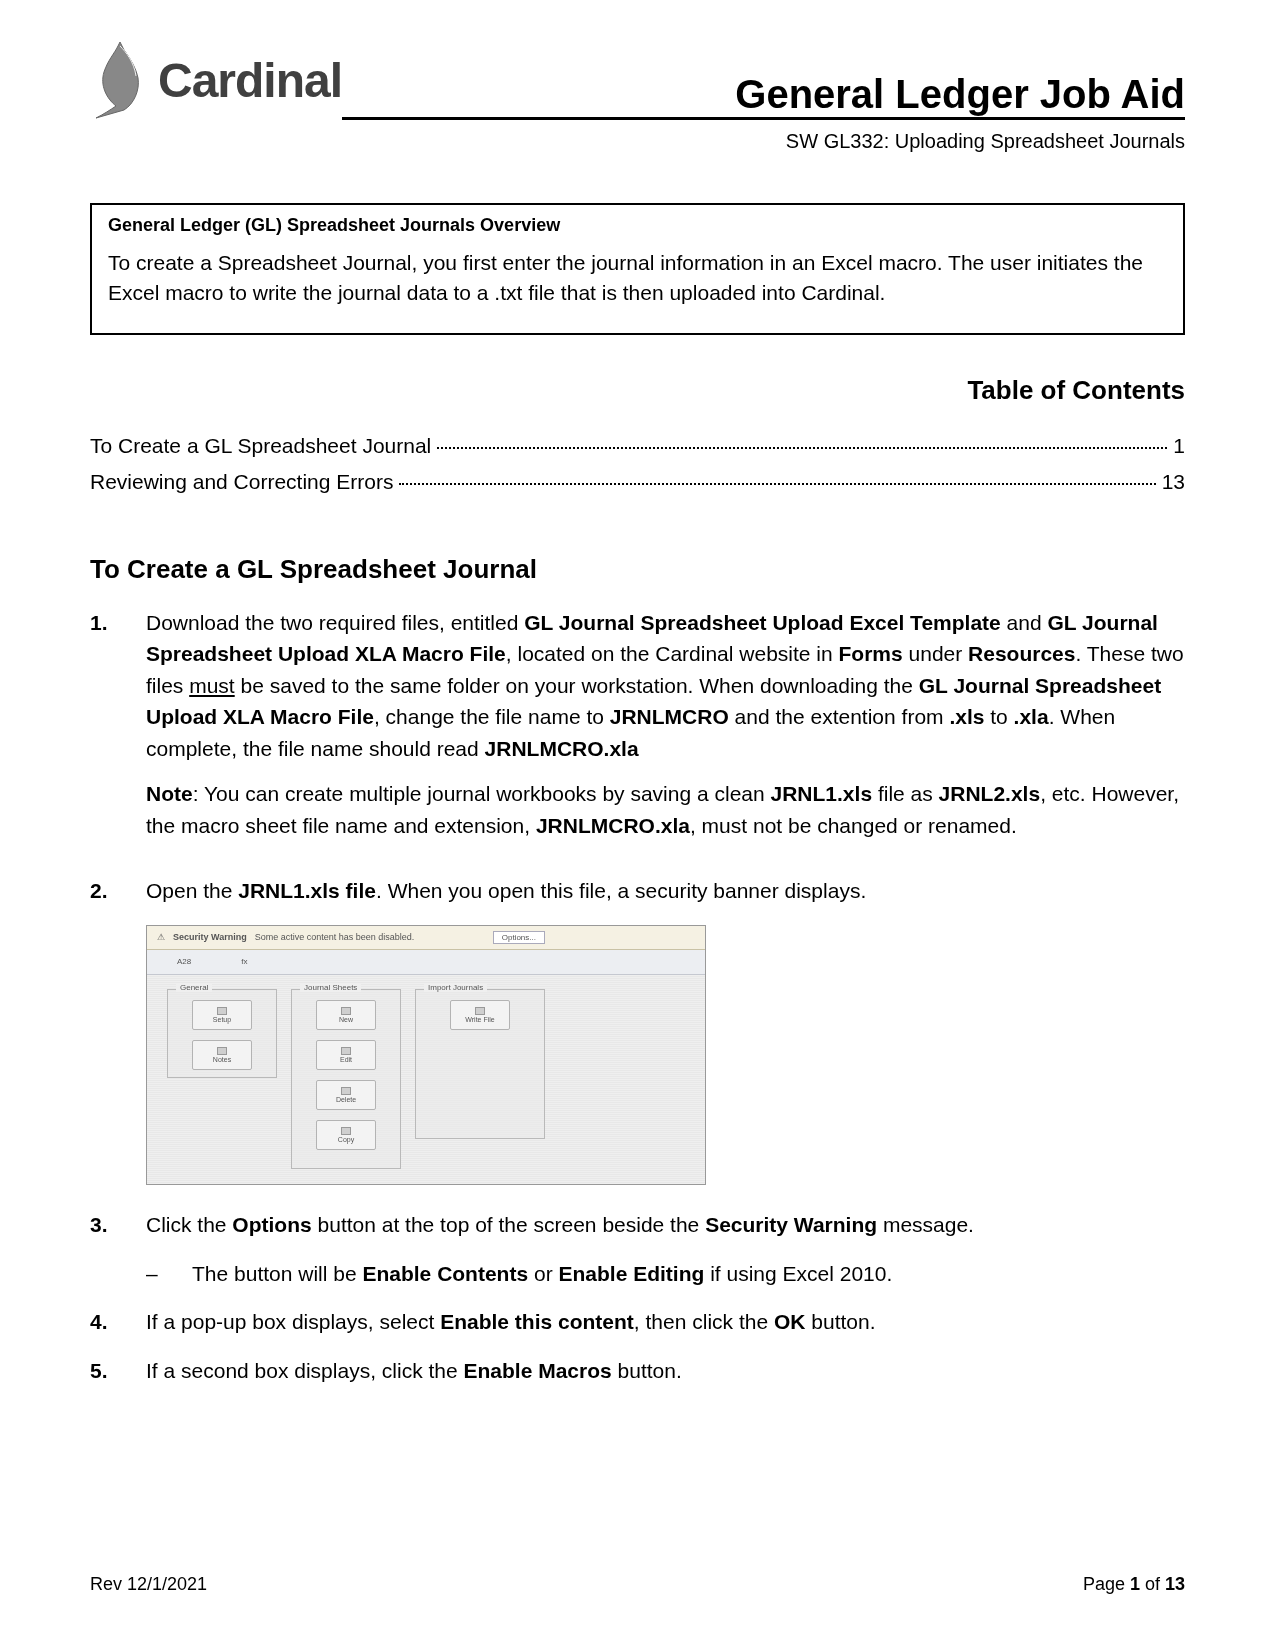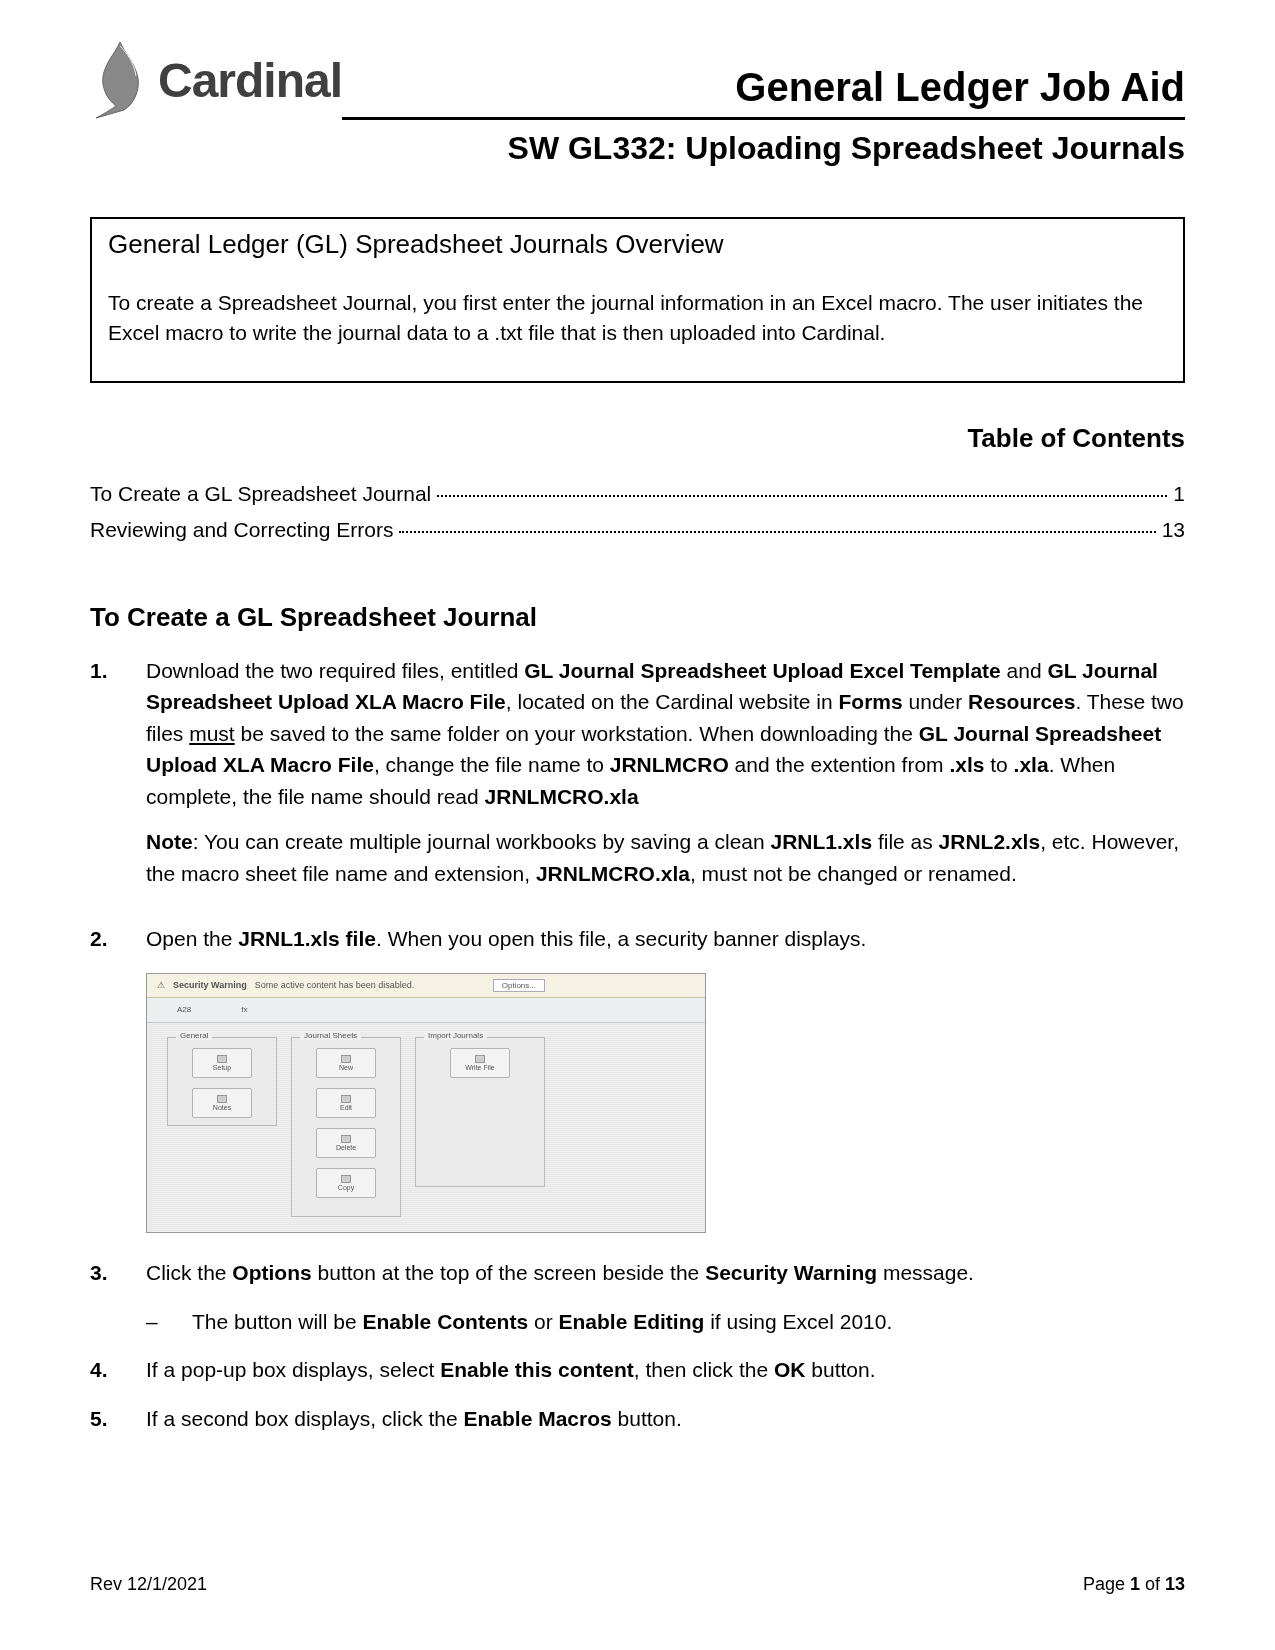--- a/index.html
+++ b/index.html
@@ -32,40 +32,40 @@
       letter-spacing: -1px;
     }
     .header-right {
       flex: 1;
       text-align: right;
     }
     .doc-title {
       font-size: 40px;
       font-weight: bold;
       border-bottom: 3px solid #000;
-      padding-bottom: 7px;
+      padding-bottom: 0;
       display: inline-block;
       width: 100%;
     }
     .doc-subtitle {
-      font-size: 32px;
-      font-weight: bold;
+      font-size: 20px;
+      font-weight: normal;
       text-align: right;
       margin-top: 8px;
       margin-bottom: 50px;
     }
     .overview-box {
       border: 2px solid #000;
       padding: 10px 16px 16px 16px;
       margin-bottom: 40px;
     }
     .overview-title {
-      font-size: 26px;
-      font-weight: normal;
-      margin-bottom: 28px;
+      font-size: 18px;
+      font-weight: bold;
+      margin-bottom: 12px;
     }
     .overview-p {
       font-size: 21px;
       line-height: 1.45;
       margin-bottom: 14px;
     }
     .toc-title {
       font-size: 26px;
       font-weight: bold;
       text-align: right;
@@ -231,21 +231,21 @@
     <span class="logo-text">Cardinal</span>
   </div>
   <div class="header-right">
     <div class="doc-title">General Ledger Job Aid</div>
   </div>
 </div>
 <div class="doc-subtitle">SW GL332: Uploading Spreadsheet Journals</div>
 
 <div class="overview-box">
   <div class="overview-title">General Ledger (GL) Spreadsheet Journals Overview</div>
-  <p class="overview-p" style="margin-bottom:16px">To create a Spreadsheet Journal, you first enter the journal information in an Excel macro.  The user initiates the Excel macro to write the journal data to a .txt file that is then uploaded into Cardinal.</p>
+  <p class="overview-p" style="margin-bottom:8px">To create a Spreadsheet Journal, you first enter the journal information in an Excel macro.  The user initiates the Excel macro to write the journal data to a .txt file that is then uploaded into Cardinal.</p>
 </div>
 
 <div class="toc-title">Table of Contents</div>
 <div class="toc-row">
   <span>To Create a GL Spreadsheet Journal</span>
   <span class="toc-dots"></span>
   <span>1</span>
 </div>
 <div class="toc-row">
   <span>Reviewing and Correcting Errors</span>

